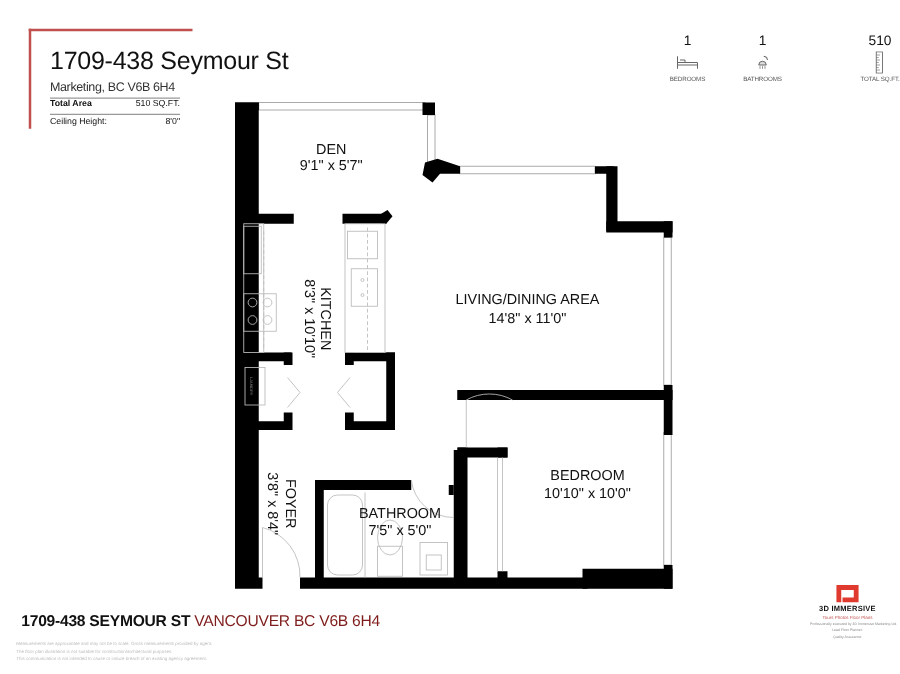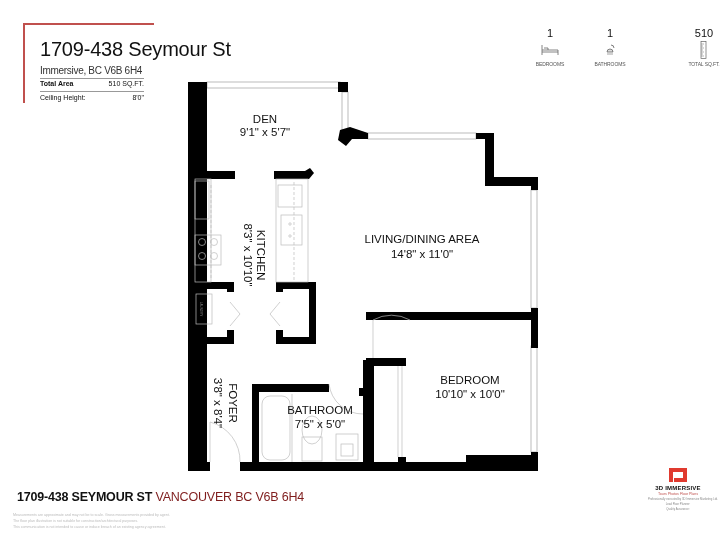--- a/index.html
+++ b/index.html
@@ -26,21 +26,21 @@
   .logo .brand { font-size:6px; font-weight:bold; margin-top:3px; letter-spacing:0.2px; }
   .logo .tag { font-size:3.6px; color:#c0504d; margin-top:1px; }
   .logo .small { font-size:2.8px; color:#888; margin-top:1px; white-space:nowrap; }
 </style>
 </head>
 <body>
 
 <div class="corner-h"></div>
 <div class="corner-v"></div>
 <div class="title">1709-438 Seymour St</div>
-<div class="subtitle">Immersive, BC V6B 6H4</div>
+<div class="subtitle">Marketing, BC V6B 6H4</div>
 <div class="info-line" style="top:78px;"></div>
 <div class="info-row" style="top:80px;">
   <span class="lbl bold">Total Area</span>
   <span>510 SQ.FT.</span>
 </div>
 <div class="info-line" style="top:91px;"></div>
 <div class="info-row" style="top:94px;">
   <span class="lbl">Ceiling Height:</span>
   <span>8'0"</span>
 </div>

